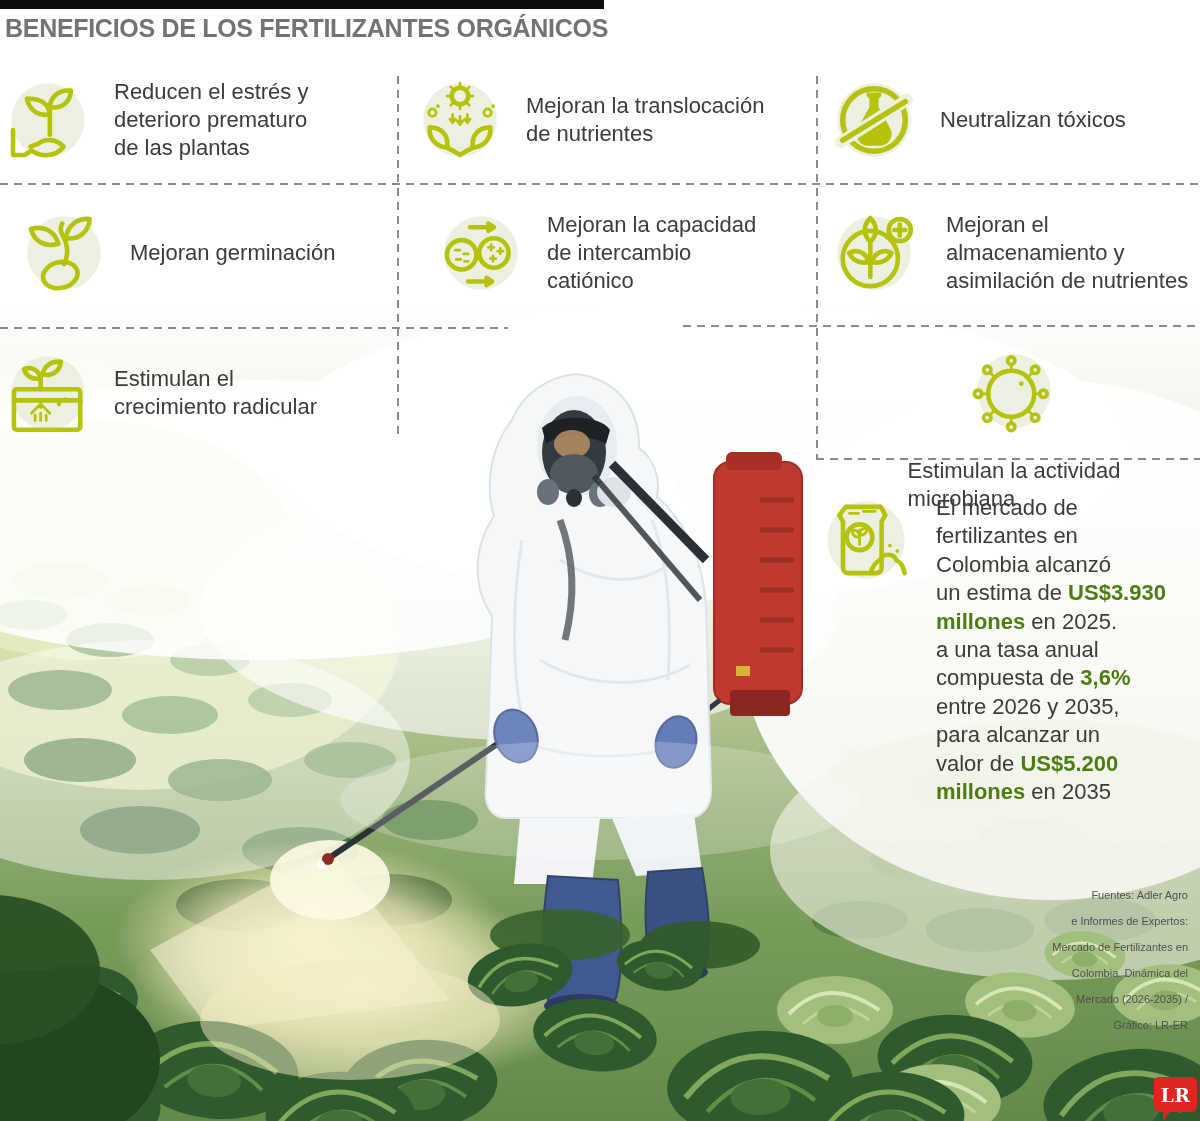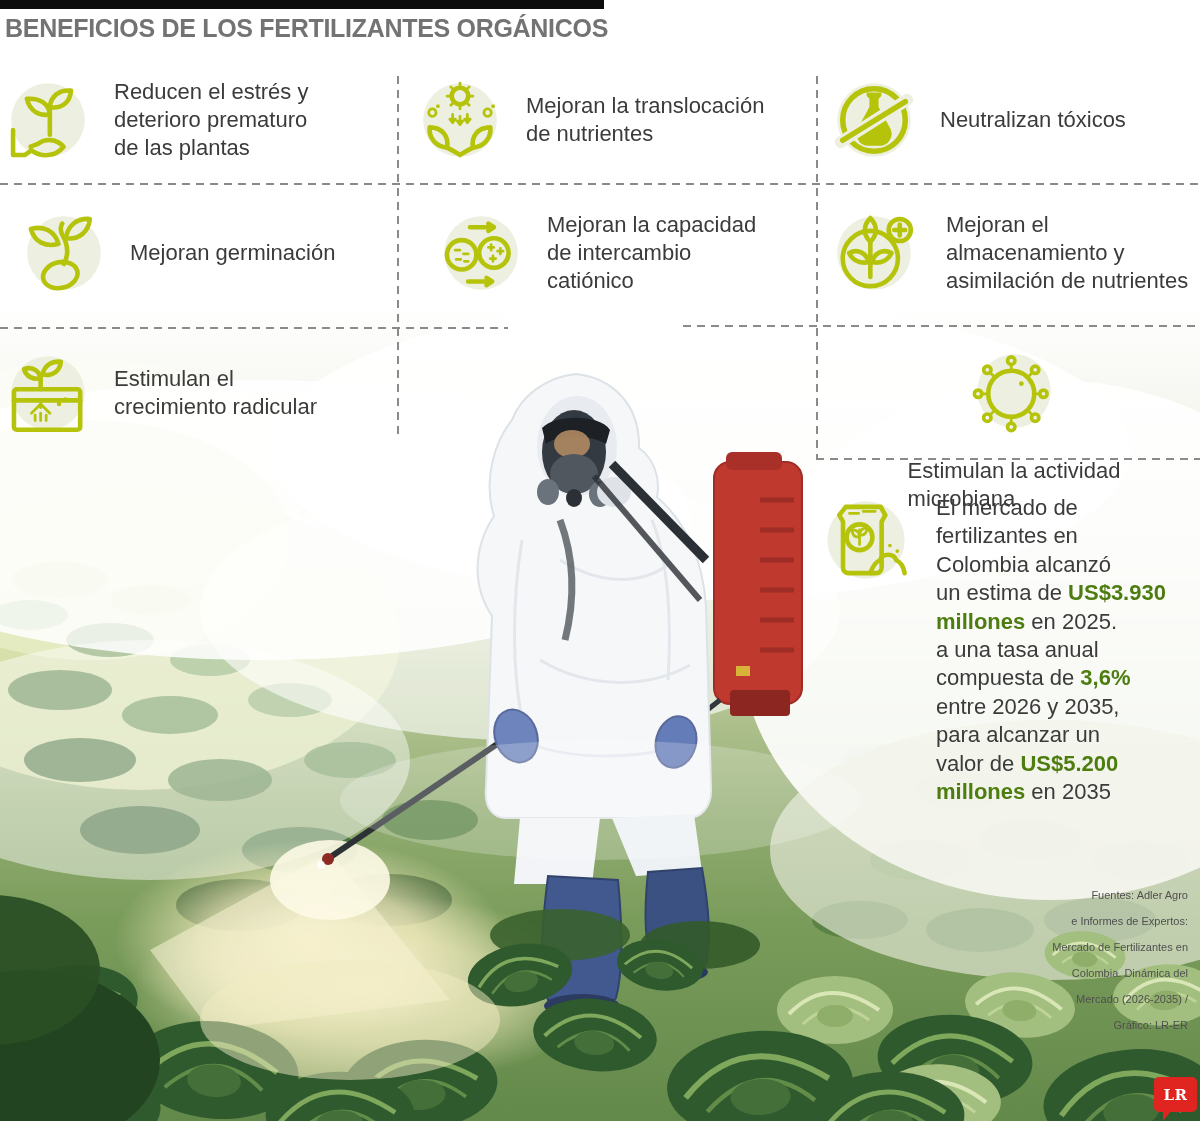--- a/index.html
+++ b/index.html
@@ -26,21 +26,21 @@
           color:#3b3b3b;}
   .m-text b{font-weight:bold;color:#4d7c0f;}
   
   .sources{position:absolute;left:860px;top:838px;width:328px;font-size:11px;line-height:26px;
            color:#4f4f4f;text-align:right;white-space:pre-line;margin-top:44px;}
   
   .lr{position:absolute;left:1154px;top:1077px;width:43px;height:35px;background:#e0241f;
       border-radius:5px;display:flex;align-items:center;justify-content:center;}
   .lr:after{content:"";position:absolute;left:9px;bottom:-9px;width:0;height:0;
             border-left:8px solid #e0241f;border-bottom:10px solid transparent;}
-  .lr span{color:#fff;font-family:"DejaVu Serif",serif;font-weight:bold;font-size:15px;
+  .lr span{color:#fff;font-family:"DejaVu Serif",serif;font-weight:bold;font-size:19px;
            letter-spacing:0.5px;}
   
   .gi{fill:none;stroke:#b5c40b;stroke-width:5;stroke-linecap:round;stroke-linejoin:round;}
   .gi3{fill:none;stroke:#b5c40b;stroke-width:3;stroke-linecap:round;}
   .gfill{fill:#b5c40b;stroke:none;}
   .gbg{fill:#edf0e0;stroke:none;}
 </style>
 </head>
 <body>
 

